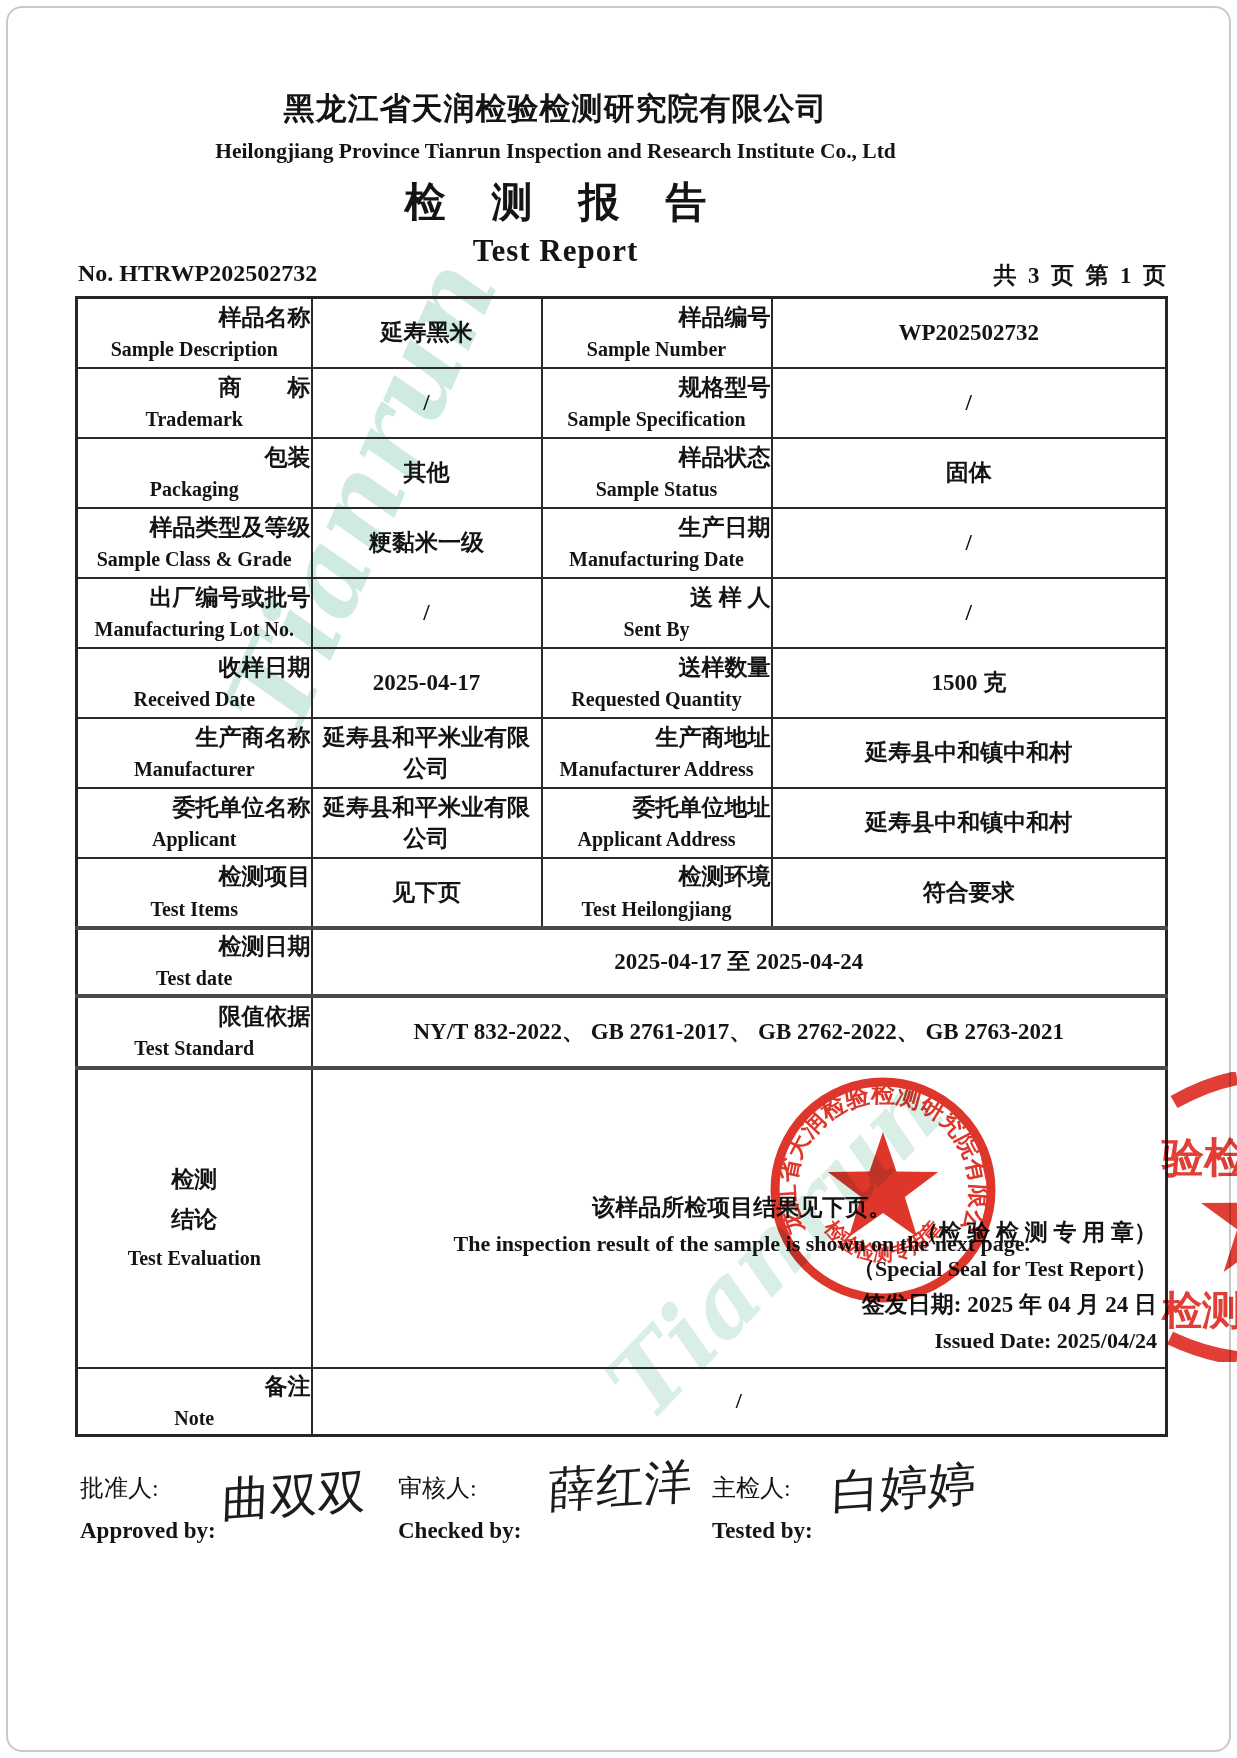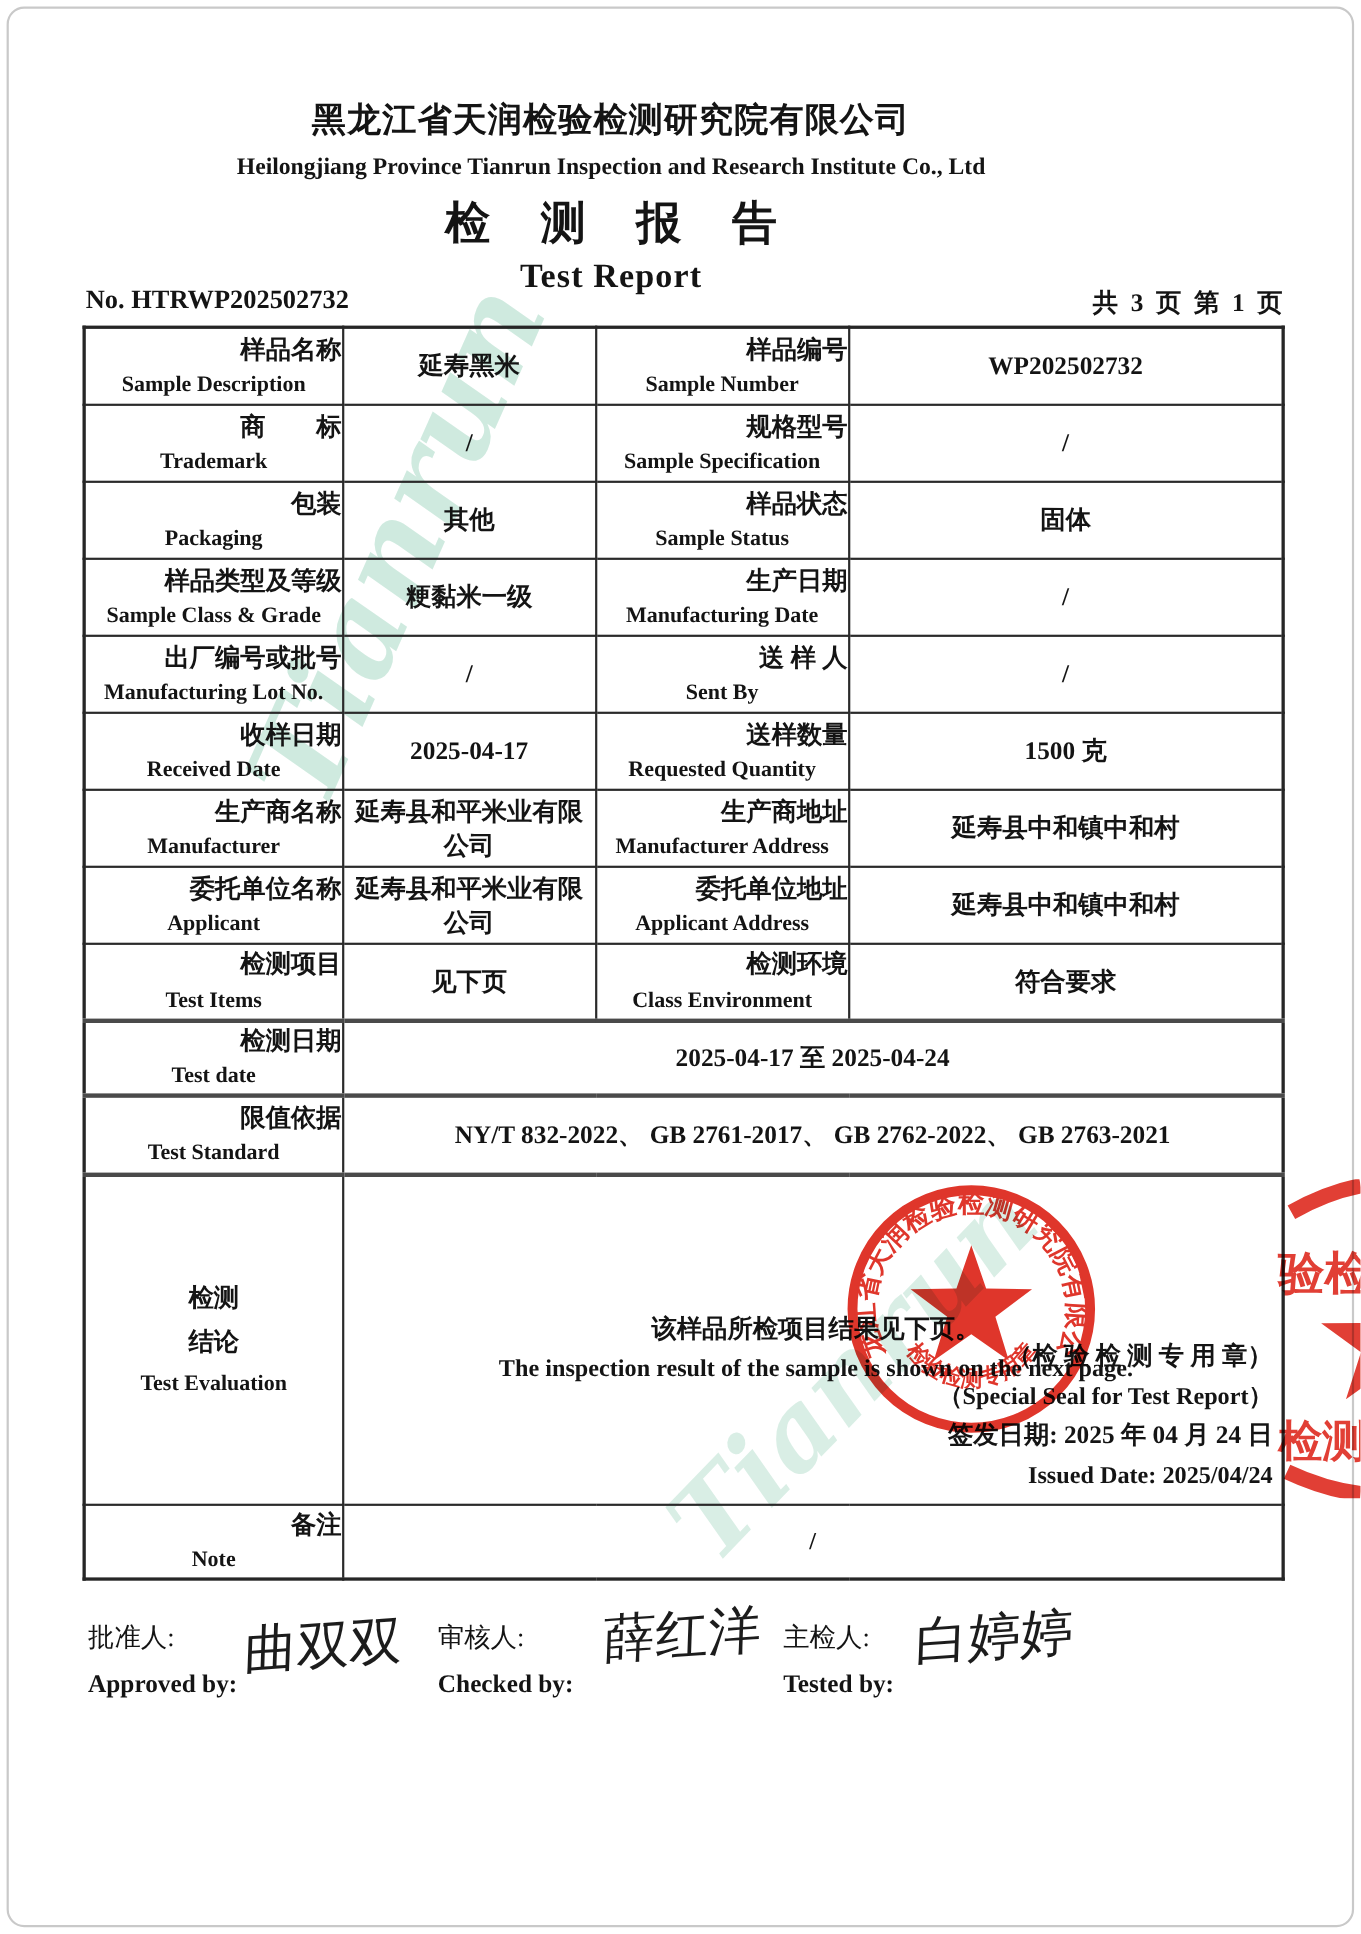--- a/index.html
+++ b/index.html
@@ -180,21 +180,21 @@
       <td class="val">延寿县中和镇中和村</td>
     </tr>
     <tr style="height:70px">
       <td class="lbl">
             <div class="cn">检测项目</div>
             <div class="en">Test Items</div>
           </td>
       <td class="val">见下页</td>
       <td class="lbl">
             <div class="cn">检测环境</div>
-            <div class="en">Class Environment</div>
+            <div class="en">Test Heilongjiang</div>
           </td>
       <td class="val">符合要求</td>
     </tr>
     <tr style="height:68px" class="thick">
       <td class="lbl">
             <div class="cn">检测日期</div>
             <div class="en">Test date</div>
           </td>
       <td class="val-left" colspan="3">2025-04-17 至 2025-04-24</td>
     </tr>

